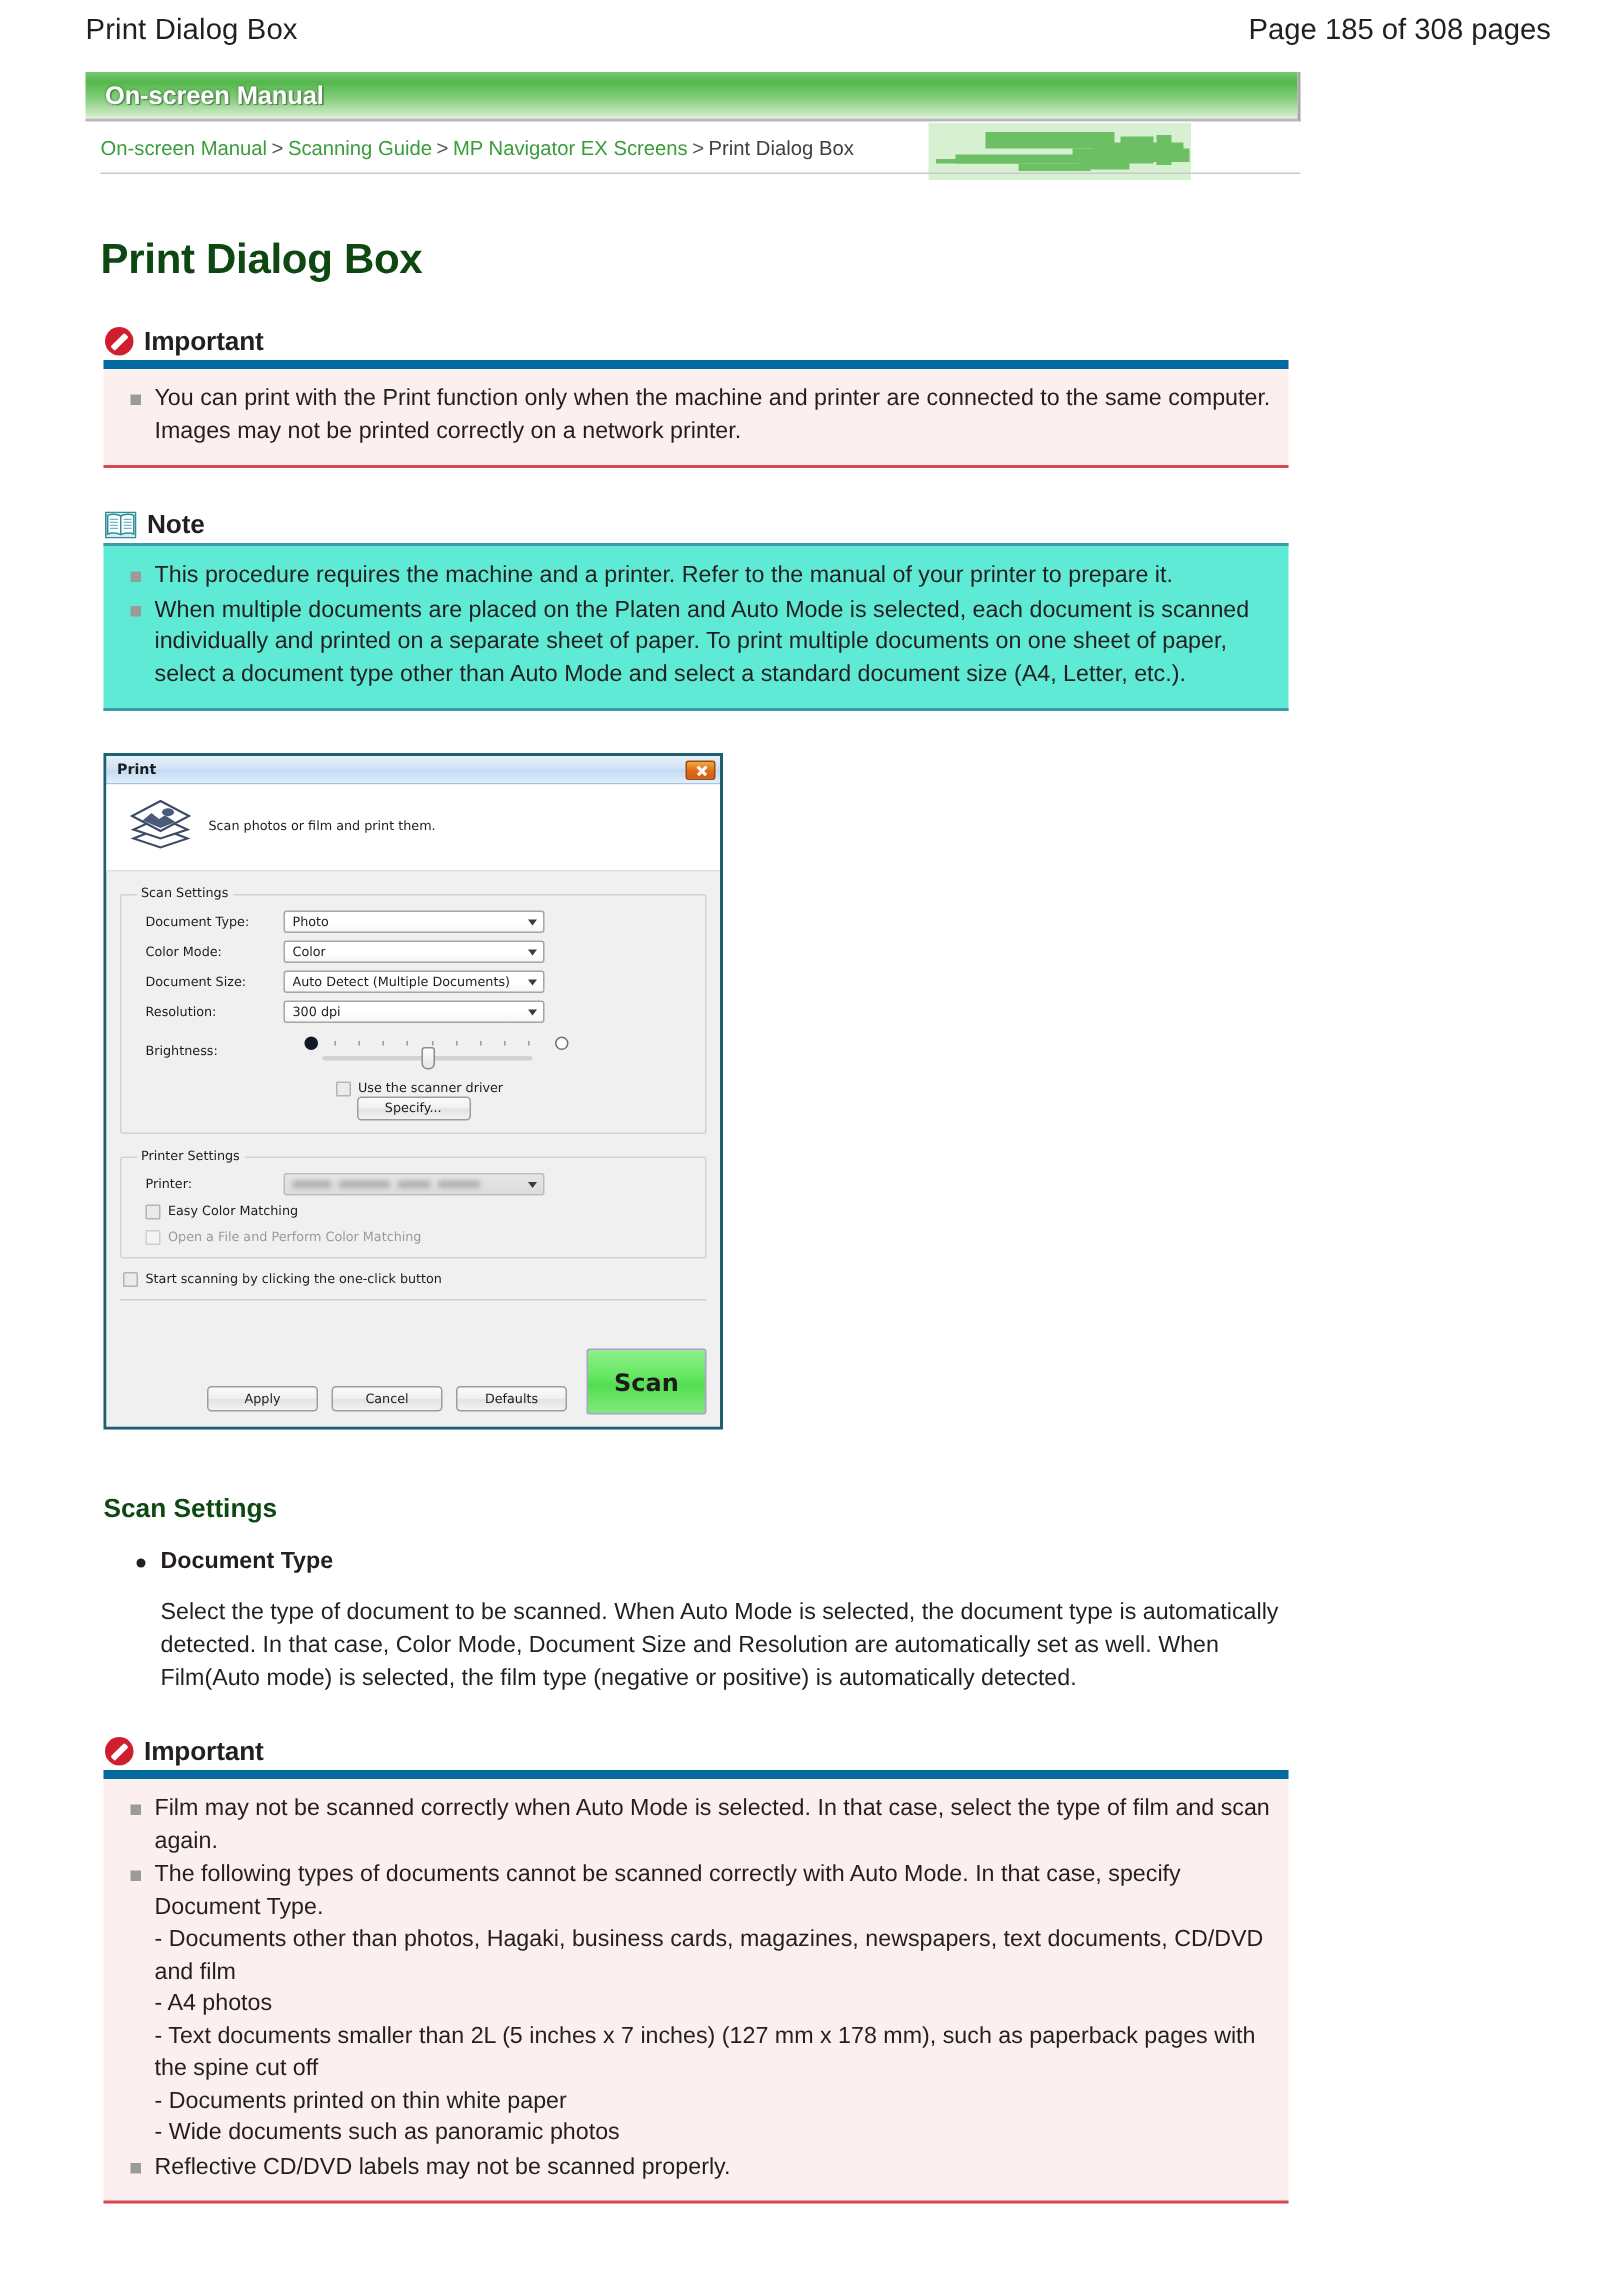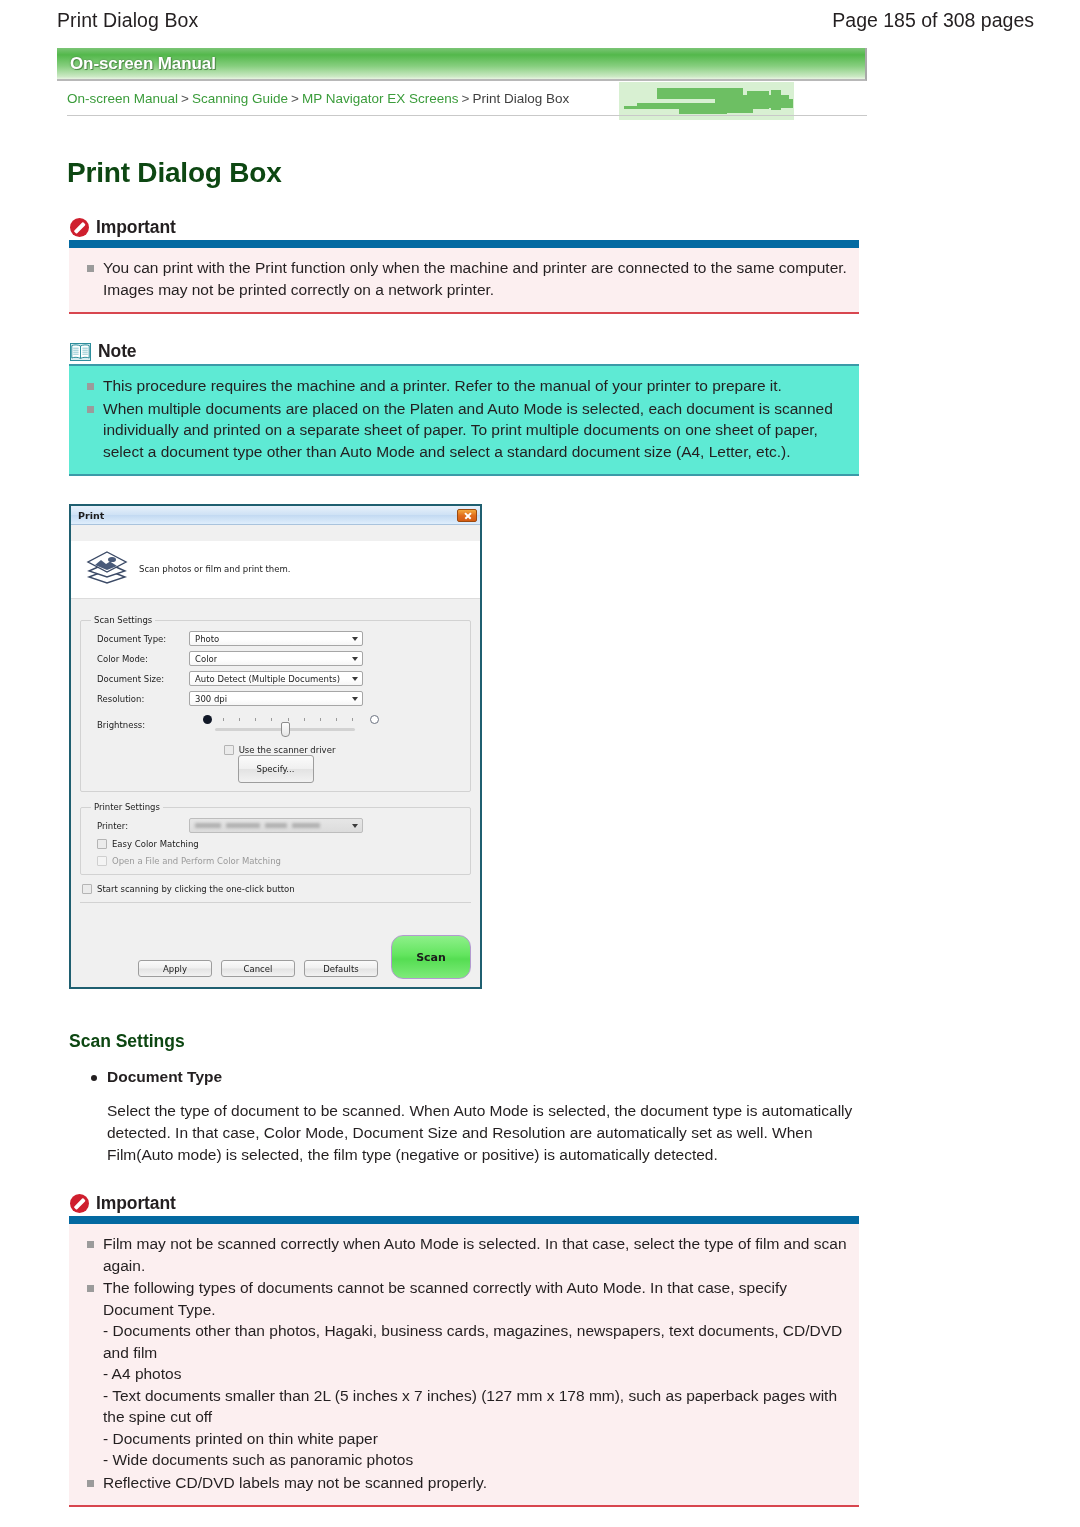--- a/index.html
+++ b/index.html
@@ -153,21 +153,21 @@
   
   .icon-book {
     width: 21px; height: 18px;
     flex: none;
     position: relative;
     margin-top: 2px;
   }
 
   .box-important {
     background: #fceff0;
-    border-top: 8px solid #0369a1;
+    border-top: 6px solid #0369a1;
     border-bottom: 2px solid #d8464f;
     padding: 9px 10px 11px 10px;
   }
   .box-note {
     background: #5eead4;
     border-top: 2px solid #3b9aa8;
     border-bottom: 2px solid #3b9aa8;
     padding: 9px 10px 11px 10px;
   }
 
@@ -260,21 +260,21 @@
     width: 8px; height: 1.6px;
     background: #ffffff;
   }
   .btn-close::before { transform: rotate(45deg); }
   .btn-close::after  { transform: rotate(-45deg); }
 
   .dlg-body { background: #f0f0f0; padding: 0 9px 8px 9px; }
 
   .dlg-hero {
     background: #ffffff;
-    margin: 16px -9px;
+    margin: 0 -9px;
     padding: 9px 0 10px 0;
     display: flex;
     align-items: center;
     gap: 10px;
     padding-left: 14px;
     border-bottom: 1px solid #dcdcdc;
   }
   .hero-text { font-size: 8.5px; color: #1c1c1c; }
 
   fieldset.grp {
@@ -375,21 +375,21 @@
     background: #ebebeb;
     border: 1px solid #b4b4b4;
     border-radius: 1px;
     flex: none;
   }
   .chk-label { font-size: 8.5px; color: #1c1c1c; }
   .chk-label.dim { color: #9a9a9a; }
   .chk-box.dim { background: #f4f4f4; border-color: #cfcfcf; }
 
   .btn {
-    height: 28px;
+    height: 16px;
     min-width: 72px;
     background: linear-gradient(to bottom, #fbfbfb 0%, #f0f0f0 48%, #e3e3e3 52%, #f2f2f2 100%);
     border: 1px solid #9d9d9d;
     border-radius: 3px;
     font-size: 8.5px;
     color: #1c1c1c;
     display: flex;
     align-items: center;
     justify-content: center;
   }
@@ -406,23 +406,23 @@
     gap: 9px;
     position: relative;
     min-height: 52px;
   }
   .footer-btns { display: flex; gap: 9px; align-items: flex-end; padding-bottom: 2px; margin-top: 48px; }
   .footer-btns .btn { min-width: 74px; height: 17px; }
   .btn-scan {
     width: 80px; height: 44px;
     background: linear-gradient(to bottom, #8ef08a 0%, #63e55f 45%, #55dd52 55%, #7eeb7a 100%);
     border: 1px solid #b39ad0;
-    border-radius: 12px;
+    border-radius: 2px;
     display: flex; align-items: center; justify-content: center;
-    font-size: 11px; font-weight: bold; color: #1c1c1c;
+    font-size: 16px; font-weight: bold; color: #1c1c1c;
     margin-left: 4px;
   }
 </style>
 </head>
 <body>
 
 <div class="page-head">
   <div class="page-head-title">Print Dialog Box</div>
   <div class="page-head-pages">Page 185 of 308 pages</div>
 </div>

